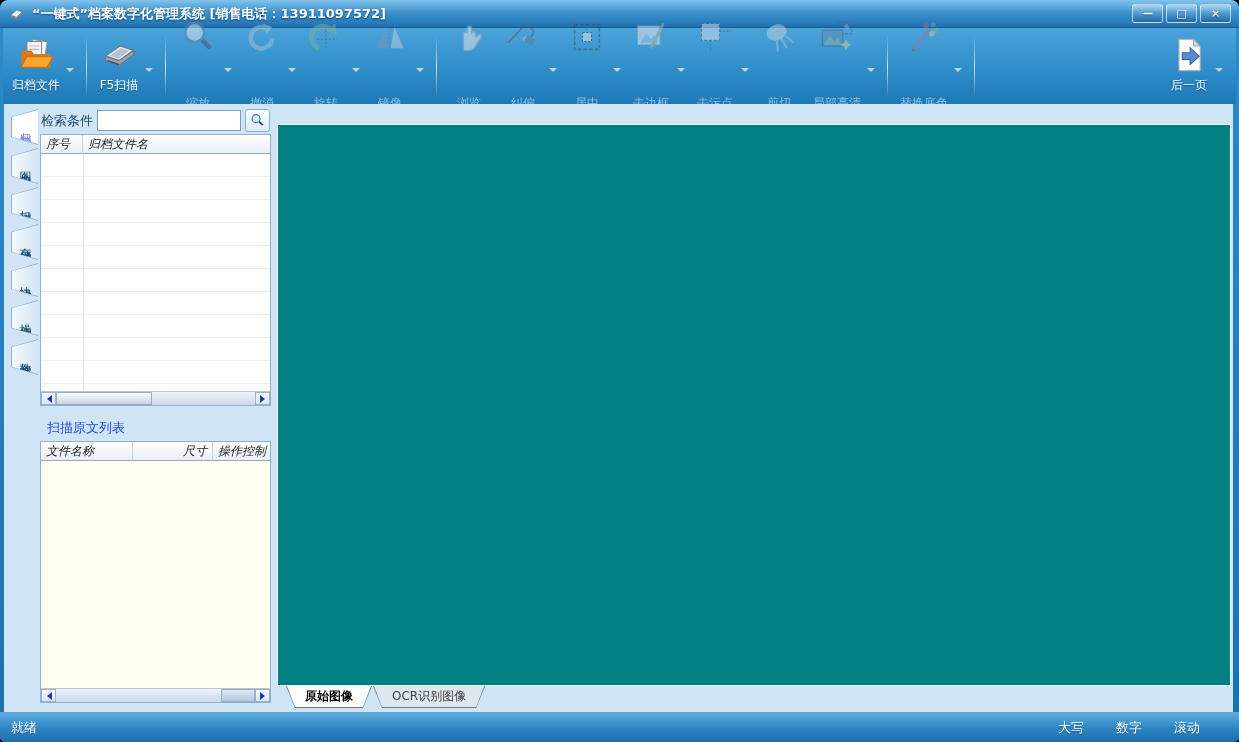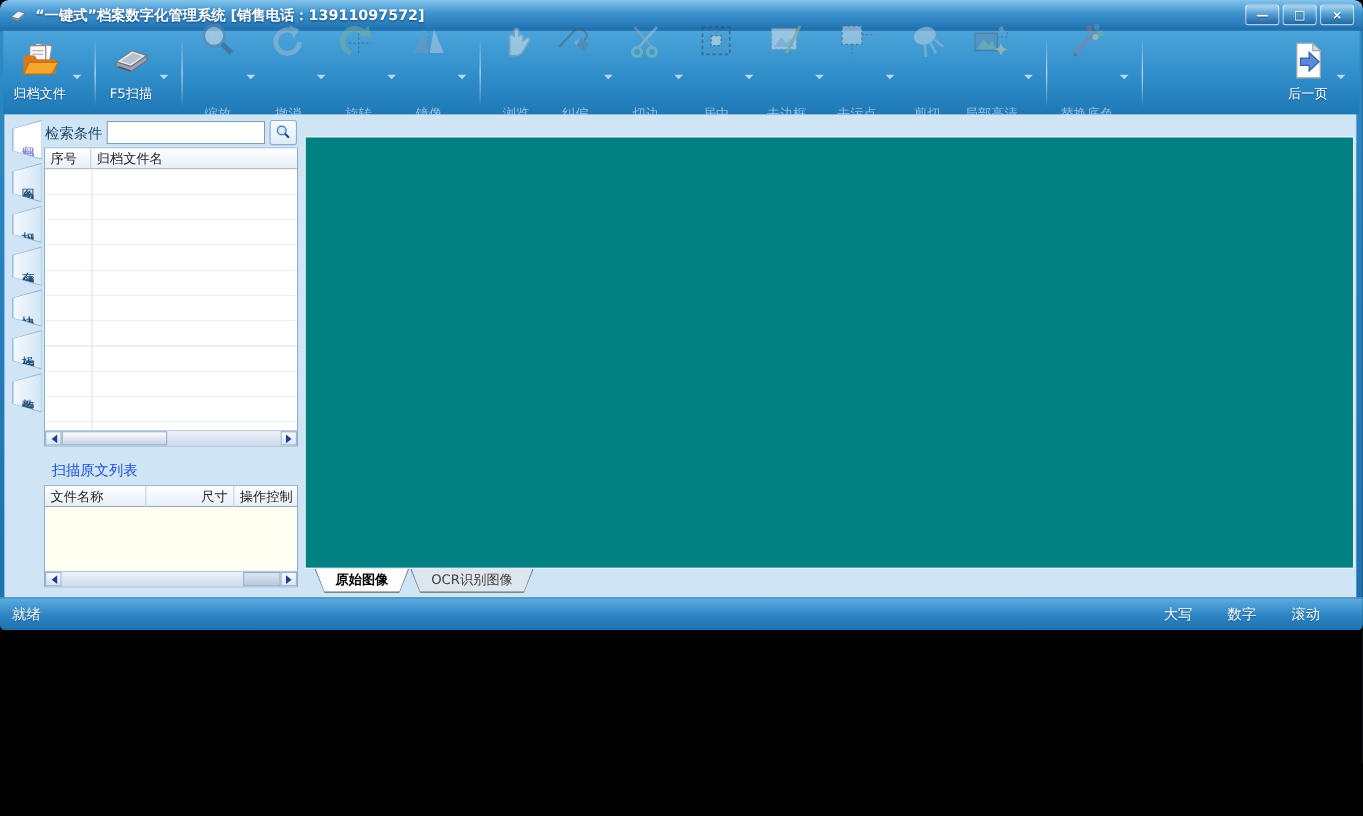--- a/index.html
+++ b/index.html
@@ -1,17 +1,17 @@
 <!DOCTYPE html>
 <html><head>
 <meta charset="utf-8">
 <style>
   * { margin:0; padding:0; box-sizing:border-box; }
   html,body { background:#000; font-family:"DejaVu Sans","Liberation Sans",sans-serif; }
-  .window { position:relative; width:1239px; height:573px; background:linear-gradient(#2e8cc8,#1d70ae);
+  .window { position:relative; width:1239px; height:742px; background:linear-gradient(#2e8cc8,#1d70ae);
             border-radius:8px 8px 5px 5px; overflow:hidden; }
 
   
   .titlebar { position:absolute; top:0; left:0; right:0; height:28px; display:flex; align-items:center;
               gap:7px; padding:0 8px; border-radius:8px 8px 0 0;
               background:linear-gradient(#83c3ec,#3d93ce 45%,#2478b6 90%,#1d6aa6);
               border-bottom:1px solid #1a5f98; }
   .app-icon { width:17px; height:15px; flex:0 0 auto; }
   .title-text { color:#fff; font-size:13px; font-weight:bold; text-shadow:0 1px 2px rgba(0,20,60,.6); white-space:nowrap; }
   .winbtns { margin-left:auto; display:flex; gap:3px; }
@@ -55,21 +55,21 @@
   .search-label { font-size:13px; color:#1c4668; white-space:nowrap; }
   .search-input { flex:1; height:21px; min-width:0; border:1px solid #7f9db9; background:#fff; font-size:12px; padding:0 3px; }
   .search-btn { width:25px; height:23px; flex:0 0 auto; display:flex; align-items:center; justify-content:center;
                 border:1px solid #8ab0d0; border-radius:3px; background:linear-gradient(#feffff,#dcebf8); cursor:pointer; }
   .search-btn svg { width:15px; height:15px; }
 
   .datatable { display:flex; flex-direction:column; border:1px solid #92b0cc; background:#fff; }
   .table1 { height:272px; }
   .t-header { height:19px; flex:0 0 auto; display:flex; align-items:center; font-size:12px; color:#222;
               background:linear-gradient(#ffffff,#e7eff7); border-bottom:1px solid #98a6b6; }
-  .t-col { padding:1px 5px; white-space:nowrap; overflow:hidden; }
+  .t-col { padding:1px 5px; white-space:nowrap; overflow:hidden;font-style:italic; }
   .col-seq { width:42px; border-right:1px solid #c4d2e0; }
   .col-name { flex:1; }
   .t1-body { flex:1; background:repeating-linear-gradient(to bottom,#fff 0 22px,#e9eff6 22px 23px); position:relative; }
   .t1-colline { position:absolute; top:0; bottom:0; left:42px; width:1px; background:#dde6ee; }
 
   .hscroll { height:14px; flex:0 0 auto; display:flex; background:#d6e2f0; border-top:1px solid #b6c6da; }
   .hs-btn { width:15px; flex:0 0 auto; display:flex; align-items:center; justify-content:center;
             background:linear-gradient(#f8fbfe,#d8e6f4); border:1px solid #9ab4d0; cursor:pointer; }
   .tri-l { width:0; height:0; border:4px solid transparent; border-right:5px solid #1c3c9c; margin-left:-3px; }
   .tri-r { width:0; height:0; border:4px solid transparent; border-left:5px solid #1c3c9c; margin-right:-3px; }
@@ -300,29 +300,20 @@
       <div class="tb-item disabled">
         <div class="tb-btn">
           <svg class="tb-icon">
             <use href="#icon-deskew"></use>
           </svg>
           <span class="tb-label">纠偏</span>
         </div>
         <span class="dd-arrow"></span>
       </div>
 
-      <div class="tb-item disabled">
-        <div class="tb-btn">
-          <svg class="tb-icon">
-            <use href="#icon-scissors"></use>
-          </svg>
-          <span class="tb-label">切边</span>
-        </div>
-        <span class="dd-arrow"></span>
-      </div>
 
       <div class="tb-item disabled">
         <div class="tb-btn">
           <svg class="tb-icon">
             <use href="#icon-center"></use>
           </svg>
           <span class="tb-label">居中</span>
         </div>
         <span class="dd-arrow"></span>
       </div>

